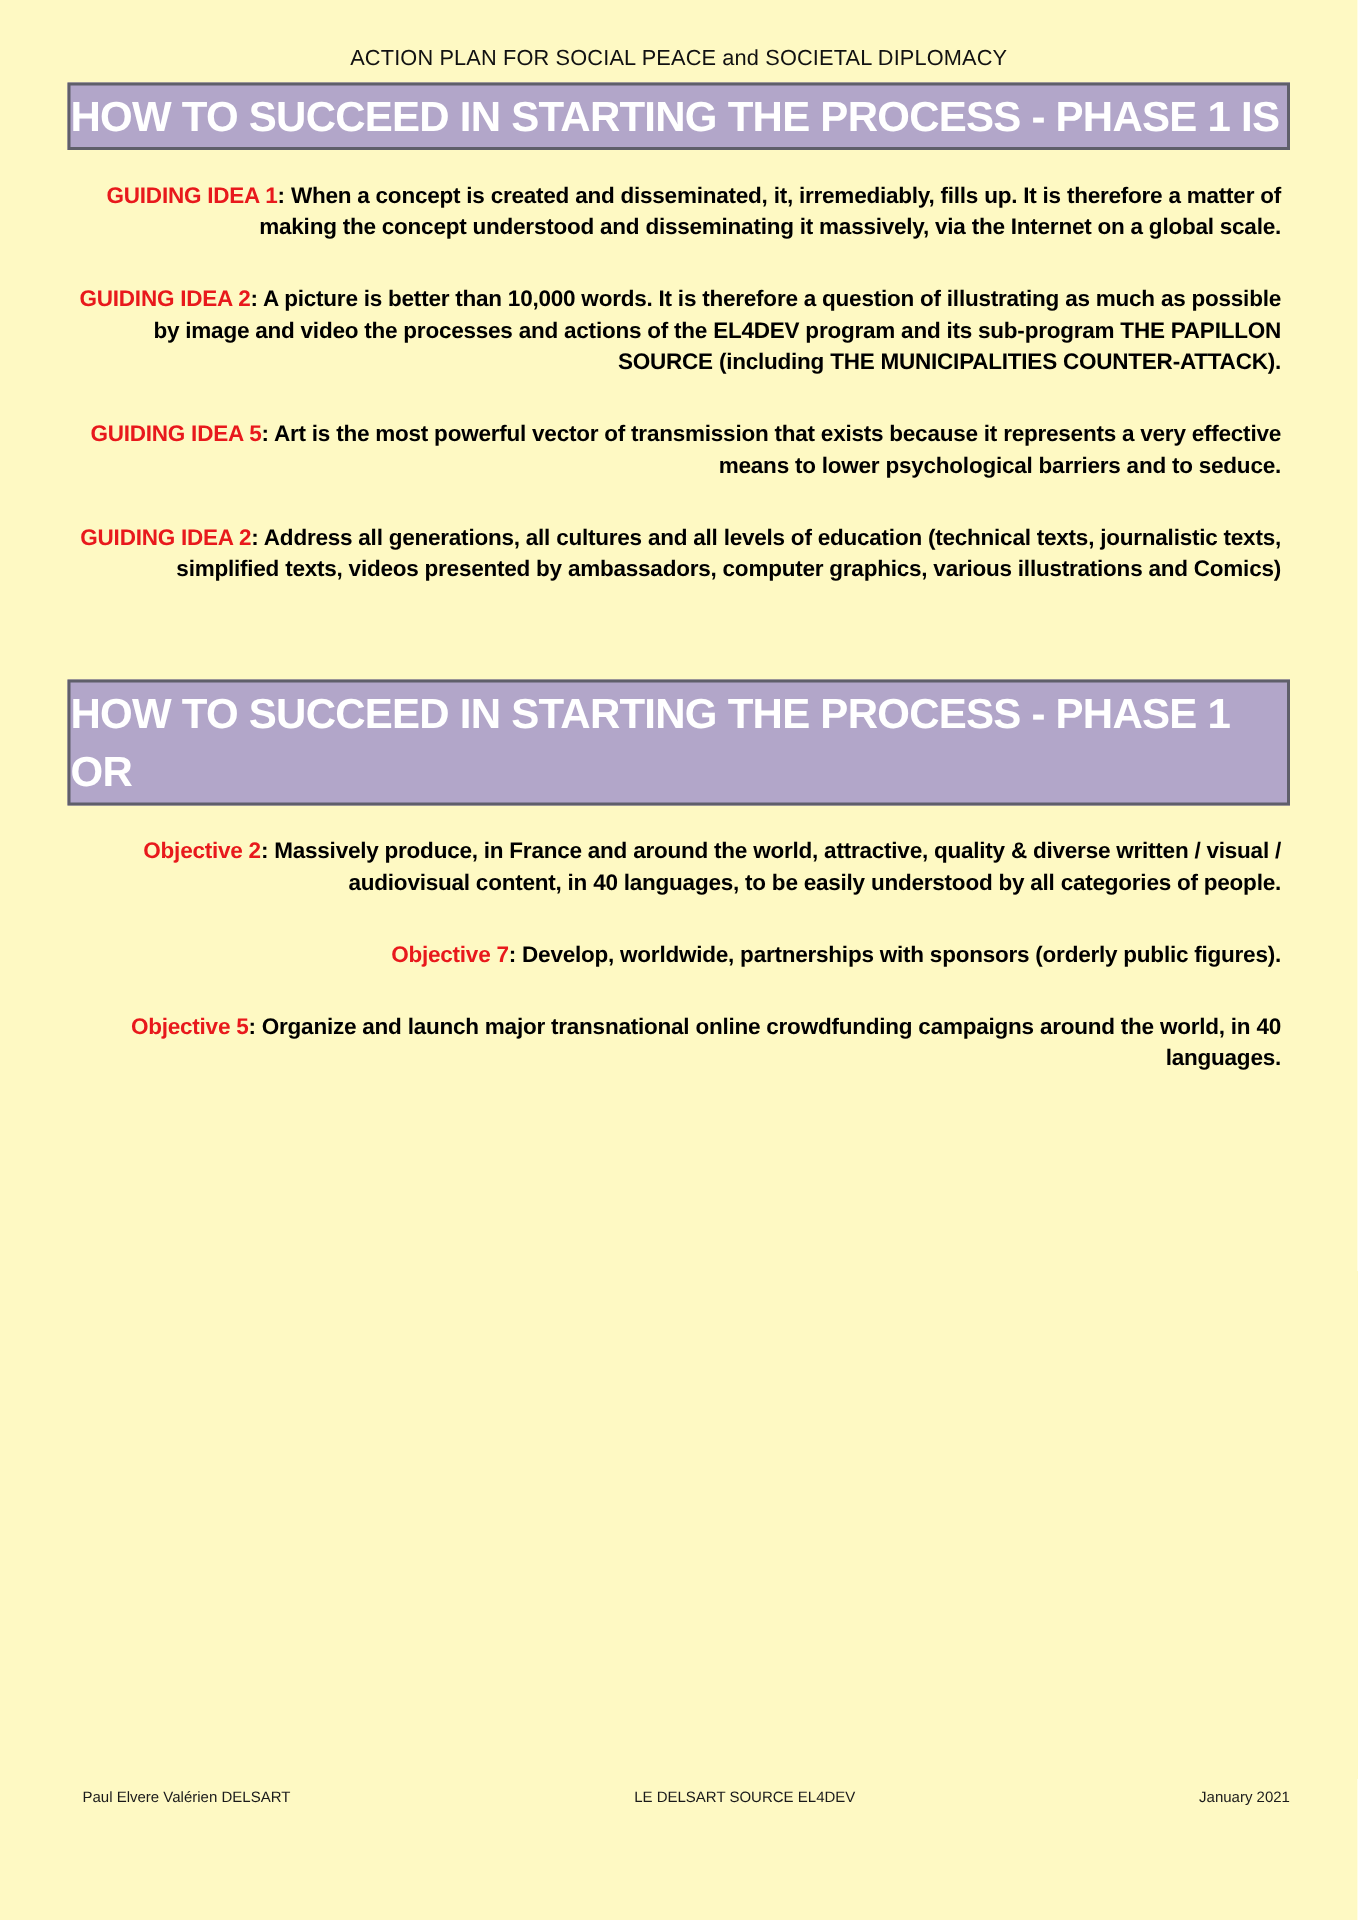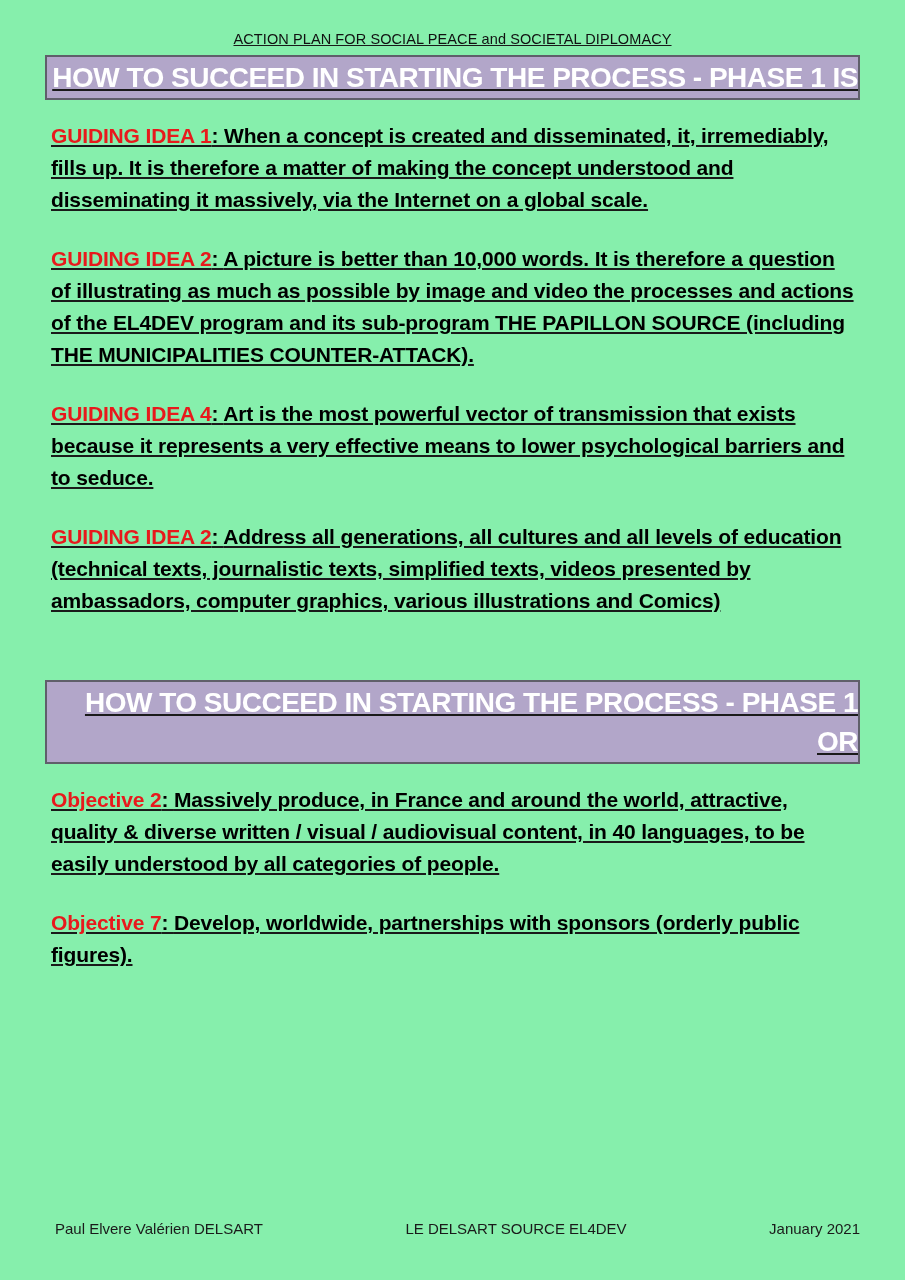--- a/index.html
+++ b/index.html
@@ -4,80 +4,79 @@
 <style>
   html, body {
     margin: 0;
     padding: 0;
     background: #ffffff;
   }
   .page {
     position: relative;
     width: 905px;
     height: 1280px;
-    background: #86efac;
+    background: #fef9c3;
     font-family: "Liberation Sans", sans-serif;
     color: #1a1a1a;
     overflow: hidden;
-    text-decoration: underline;
   }
   .doc-header {
     padding-top: 31px;
     text-align: center;
     font-size: 14.5px;
     letter-spacing: 0.1px;
     color: #111111;
   }
   .content {
     margin: 0 45px;
   }
   .banner {
     margin-top: 8px;
     background: var(--banner-bg, #b2a6c9);
     border: 2px solid var(--banner-border, #5f5f6a);
-    text-align: right;
+    text-align: left;
     padding: 1px 0;
   }
   .banner-line {
     color: #ffffff;
     font-weight: bold;
     font-size: 28px;
     line-height: 39px;
     letter-spacing: -0.5px;
   }
   .banner-line.divided {
     border-top: 1px solid var(--banner-divider, rgba(255,255,255,0.45));
   }
   .section-2 .banner {
     margin-top: 63px;
   }
   .items {
     padding-top: 20px;
   }
   .para {
     margin: 0 6px 27px 6px;
-    text-align: left;
+    text-align: right;
     font-weight: bold;
-    font-size: 21px;
-    line-height: 32px;
+    font-size: 15px;
+    line-height: 21px;
     letter-spacing: -0.15px;
     color: #000000;
   }
   .para .label {
     color: var(--label-red, #e8191c);
   }
   .doc-footer {
     position: absolute;
     left: 45px;
     right: 45px;
-    top: 1220px;
+    top: 1193px;
     display: flex;
     justify-content: space-between;
     align-items: center;
-    font-size: 15px;
+    font-size: 10px;
     color: #1a1a1a;
   }
   .doc-footer .foot-left   { padding-left: 10px; text-align: left; }
   .doc-footer .foot-center { text-align: center; }
   .doc-footer .foot-right  { text-align: right; }
 </style>
 </head>
 <body>
 
 <div class="page">
@@ -91,39 +90,42 @@
         <div class="banner-line">HOW TO SUCCEED IN STARTING THE PROCESS - PHASE 1 IS</div>
       </div>
       <div class="items">
         <p class="para">
           <span class="label">GUIDING IDEA 1</span><span>: </span><span>When a concept is created and disseminated, it, irremediably, fills up. It is therefore a matter of making the concept understood and disseminating it massively, via the Internet on a global scale.</span>
         </p>
         <p class="para">
           <span class="label">GUIDING IDEA 2</span><span>: </span><span>A picture is better than 10,000 words. It is therefore a question of illustrating as much as possible by image and video the processes and actions of the EL4DEV program and its sub-program THE PAPILLON SOURCE (including THE MUNICIPALITIES COUNTER-ATTACK).</span>
         </p>
         <p class="para">
-          <span class="label">GUIDING IDEA 4</span><span>: </span><span>Art is the most powerful vector of transmission that exists because it represents a very effective means to lower psychological barriers and to seduce.</span>
+          <span class="label">GUIDING IDEA 5</span><span>: </span><span>Art is the most powerful vector of transmission that exists because it represents a very effective means to lower psychological barriers and to seduce.</span>
         </p>
         <p class="para">
           <span class="label">GUIDING IDEA 2</span><span>: </span><span>Address all generations, all cultures and all levels of education (technical texts, journalistic texts, simplified texts, videos presented by ambassadors, computer graphics, various illustrations and Comics)</span>
         </p>
       </div>
     </div>
 
     <div class="section section-2">
       <div class="banner">
         <div class="banner-line">HOW TO SUCCEED IN STARTING THE PROCESS - PHASE 1 OR</div>
       </div>
       <div class="items">
         <p class="para">
           <span class="label">Objective 2</span><span>: </span><span>Massively produce, in France and around the world, attractive, quality &amp; diverse written / visual / audiovisual content, in 40 languages, to be easily understood by all categories of people.</span>
         </p>
         <p class="para">
           <span class="label">Objective 7</span><span>: </span><span>Develop, worldwide, partnerships with sponsors (orderly public figures).</span>
         </p>
+        <p class="para">
+          <span class="label">Objective 5</span><span>: </span><span>Organize and launch major transnational online crowdfunding campaigns around the world, in 40 languages.</span>
+        </p>
       </div>
     </div>
 
   </div>
 
   <div class="doc-footer">
     <span class="foot-left">Paul Elvere Valérien DELSART</span>
     <span class="foot-center">LE DELSART SOURCE EL4DEV</span>
     <span class="foot-right">January 2021</span>
   </div>

